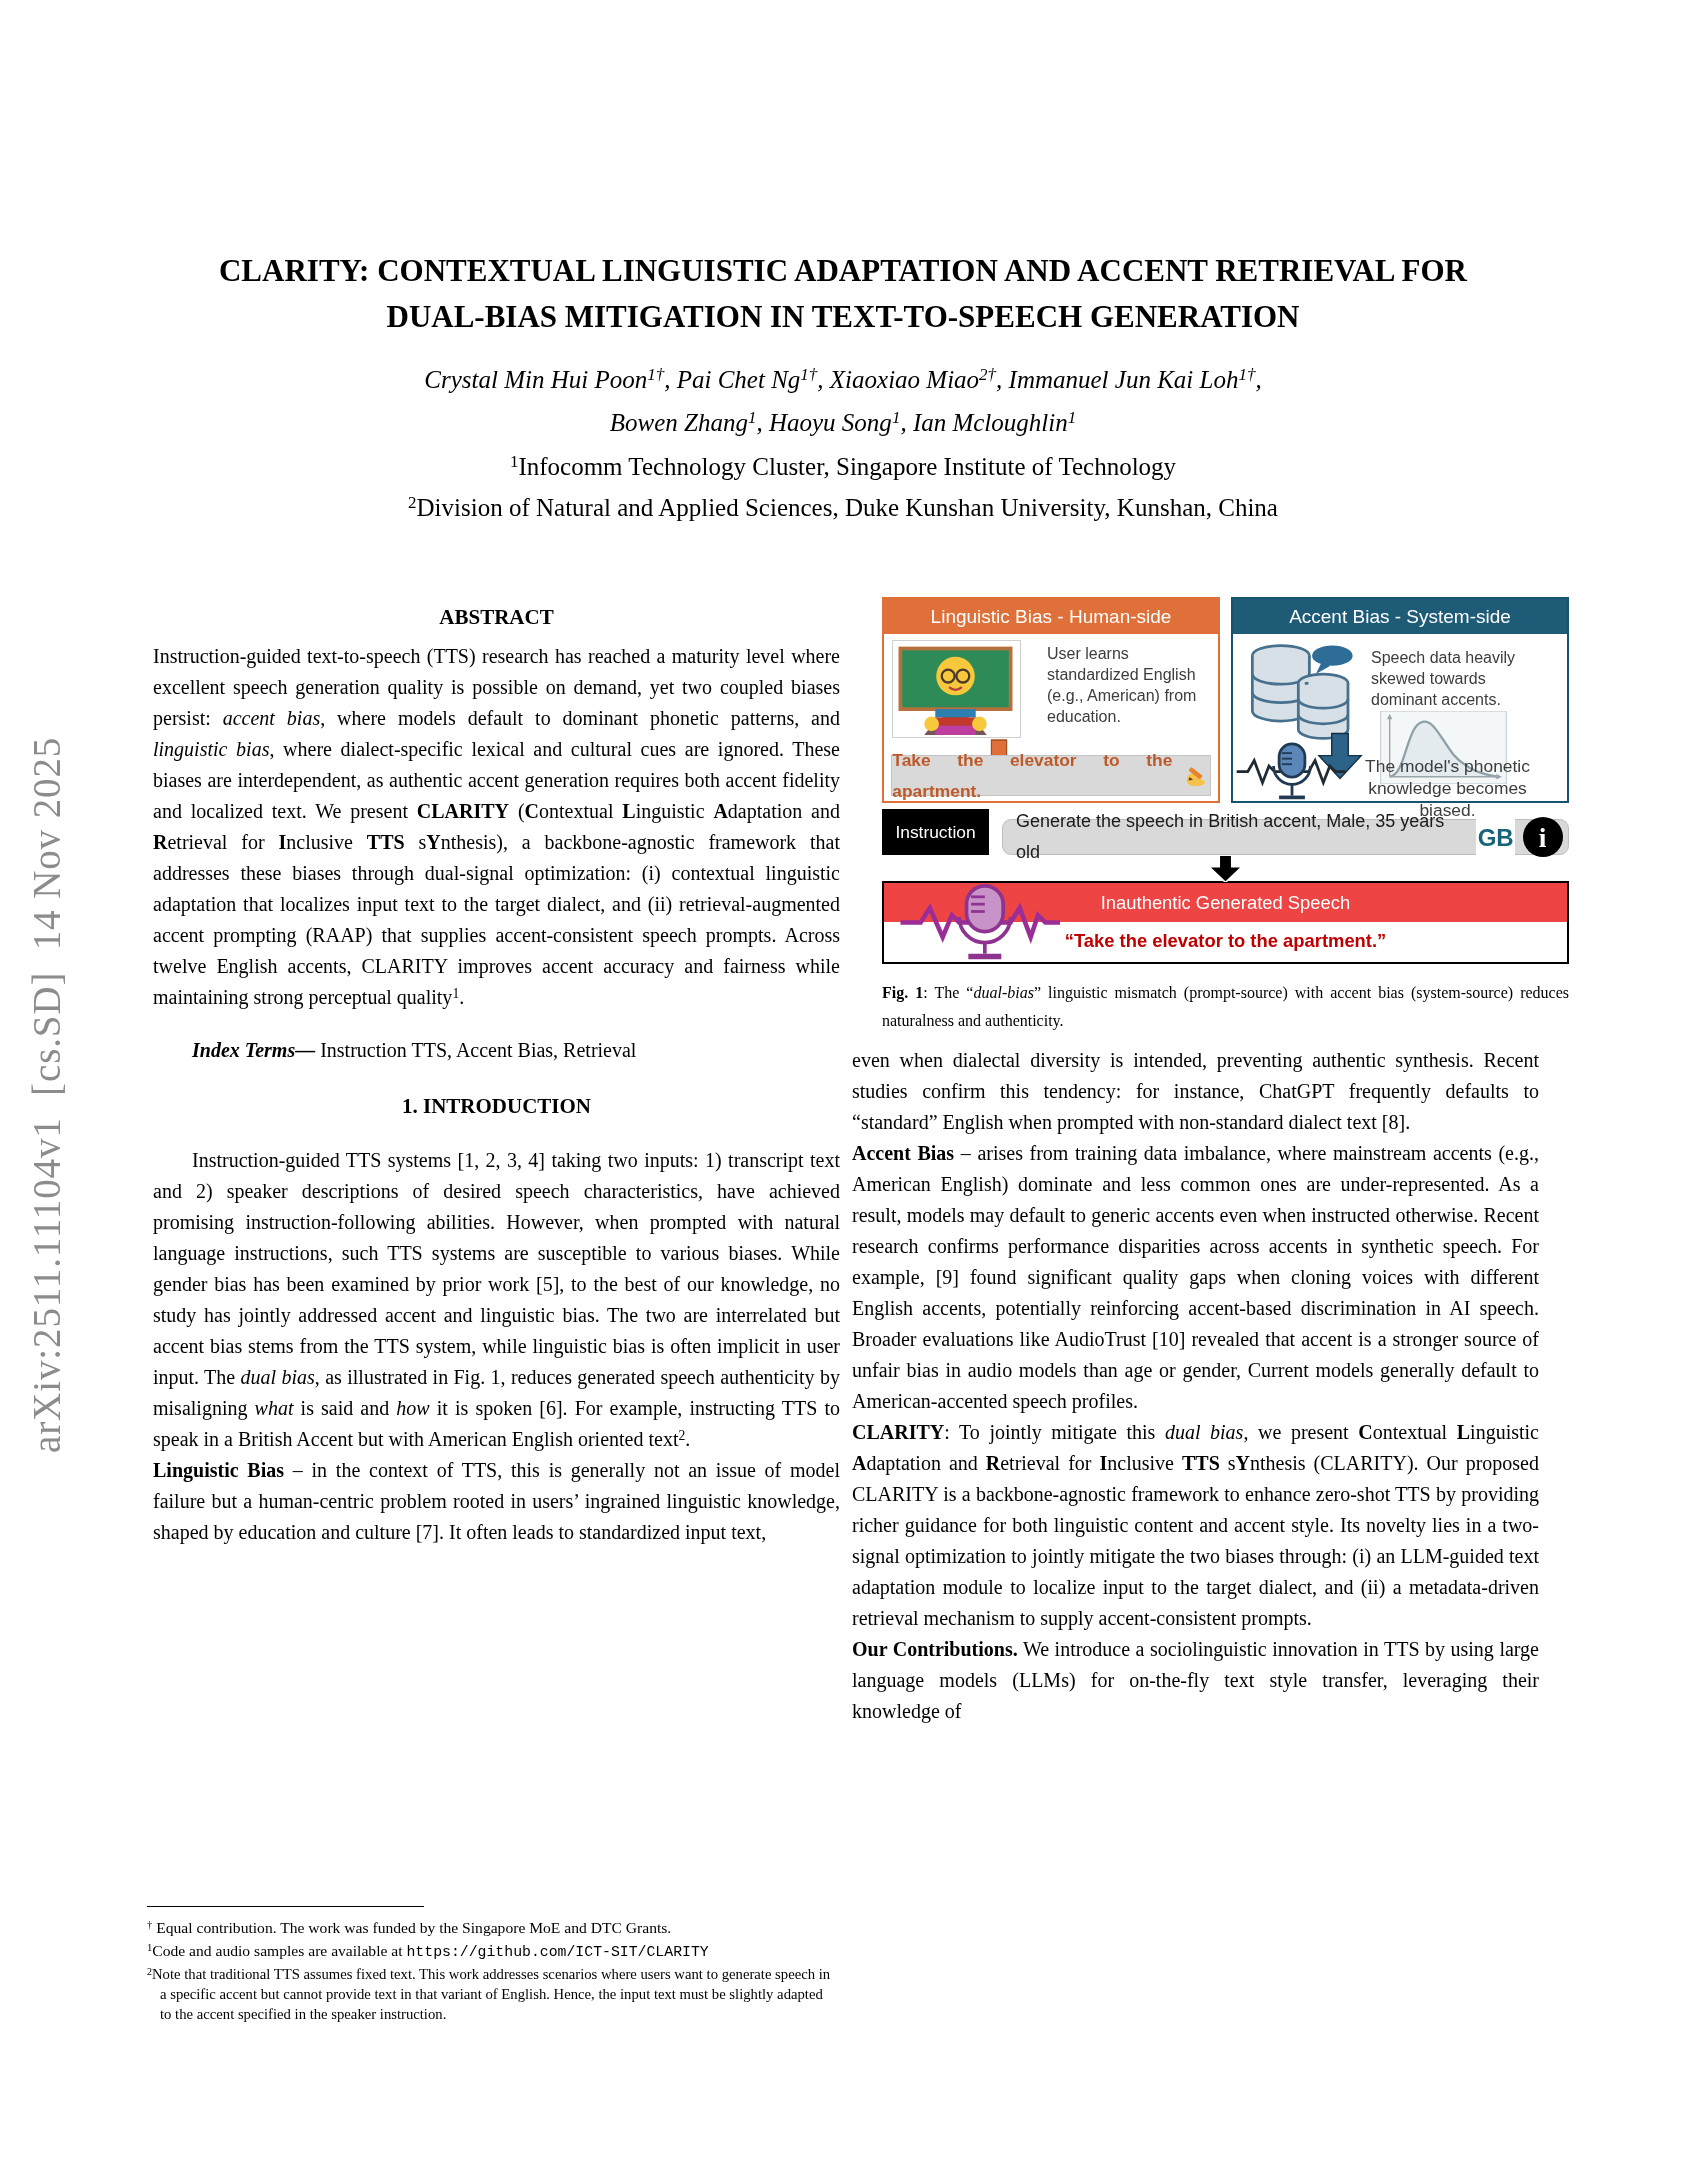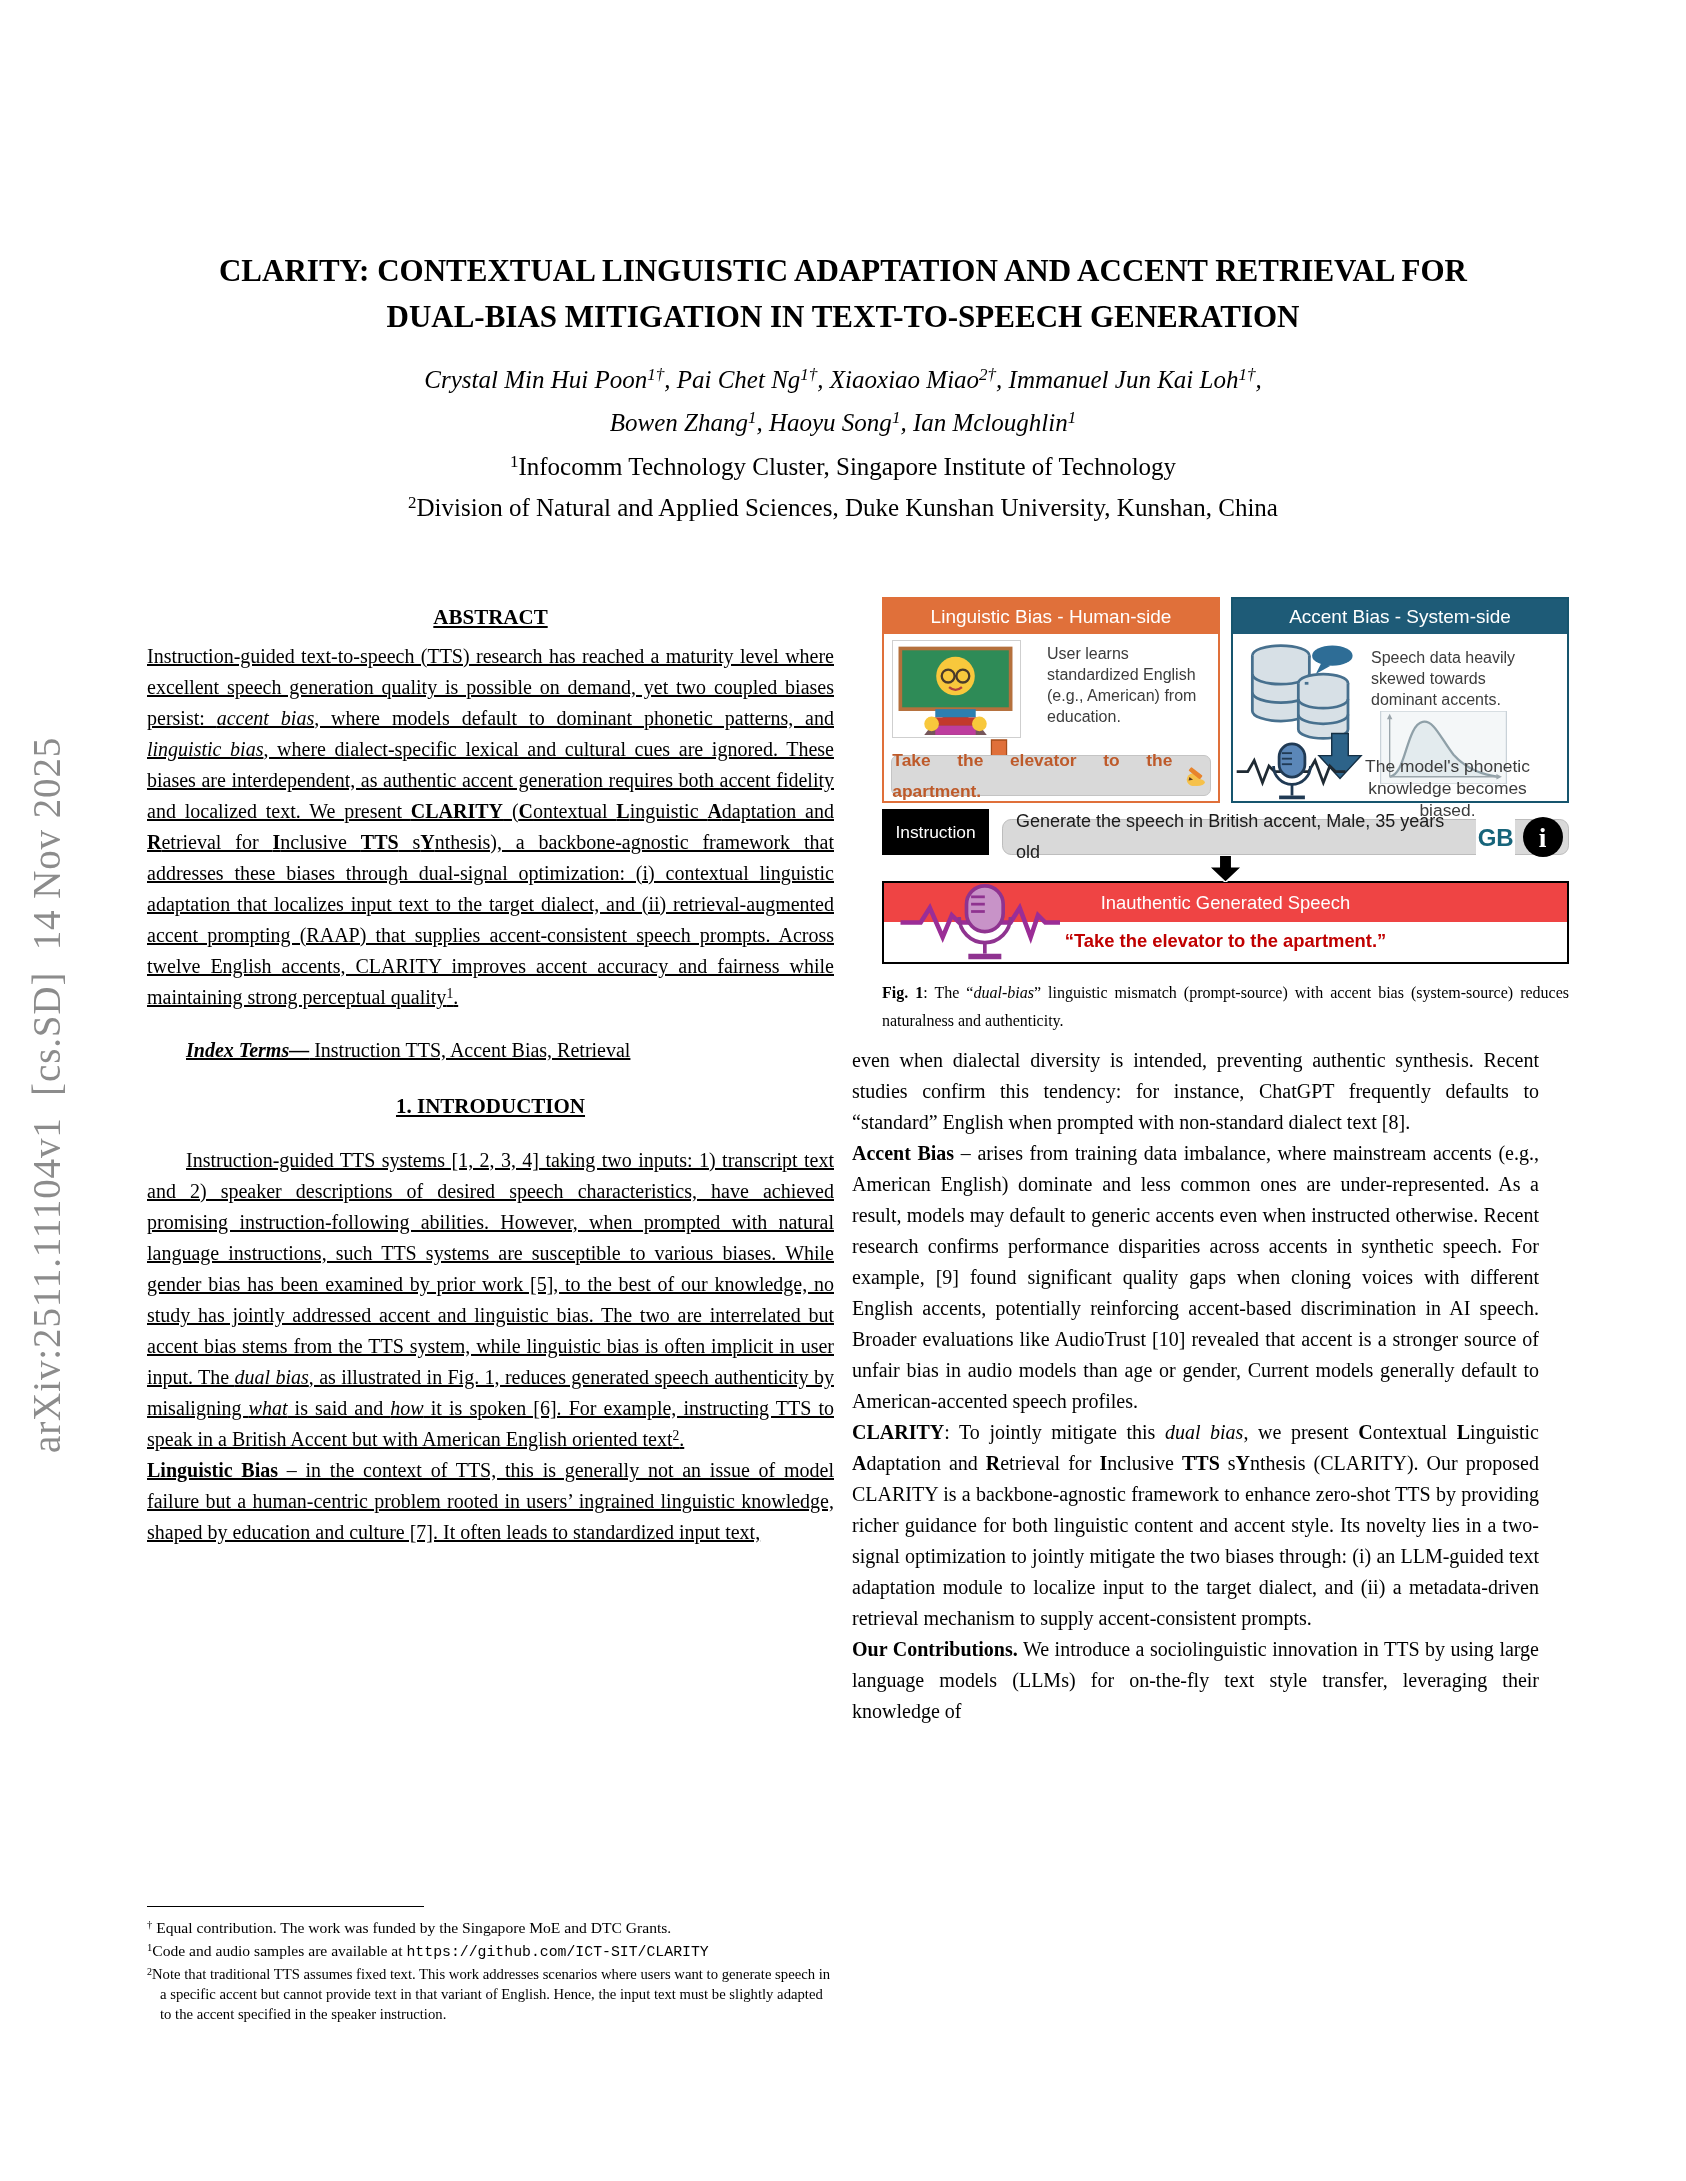--- a/index.html
+++ b/index.html
@@ -23,21 +23,21 @@
 
   .title-block{position:absolute;left:110px;top:248px;width:1466px;text-align:center;}
   .title-line{font-size:31px;font-weight:bold;line-height:46px;}
 
   .authors-block{position:absolute;left:110px;top:358px;width:1466px;text-align:center;
     font-size:25px;line-height:43px;}
   .affil-block{position:absolute;left:110px;top:446px;width:1466px;text-align:center;
     font-size:25px;line-height:41px;}
 
   .col{position:absolute;width:687px;font-size:20px;line-height:31px;text-align:justify;}
-  #left-col{left:147px;top:604px;text-decoration:underline;}
+  #left-col{left:153px;top:604px;}
   #right-col{left:852px;top:597px;}
 
   .sec-heading{text-align:center;font-weight:bold;font-size:21px;line-height:27.5px;}
   .abstract-heading{margin:0 0 9.2px 0;}
   .intro-heading{margin:27.5px 0 24px 0;}
   .index-terms{margin-top:22px;text-indent:39px;}
   .indent{text-indent:39px;}
   p{margin:0;}
 
   
@@ -56,21 +56,21 @@
   .panel-header{height:35px;text-align:center;color:#fff;font-size:19px;line-height:35px;}
   .panel-header.orange-bg{background:#E0703A;}
   .panel-header.teal-bg{background:#1E5B77;}
   .panel-body{position:relative;height:167px;background:#fff;}
 
   .teacher-box{position:absolute;left:8.3px;top:6.4px;width:127px;height:96px;border:0.9px solid #cfcfcf;background:#fff;}
   .lp-desc{position:absolute;left:163px;top:9.2px;width:158px;font-size:16px;line-height:21px;color:#3c3c3c;text-align:left;}
   .lp-arrow{position:absolute;left:94px;top:103px;}
   .lp-arrow-label{position:absolute;left:145px;top:112px;font-size:18.4px;font-weight:bold;color:#D96C2F;}
   .lp-bubble{position:absolute;left:7.3px;right:7.3px;bottom:4.6px;height:39px;background:#D9D9D9;
-    border:0.9px solid #c4c4c4;border-radius:7px;display:flex;align-items:center;justify-content:center;
+    border:0.9px solid #c4c4c4;border-radius:0;display:flex;align-items:center;justify-content:center;
     gap:12px;font-size:17.4px;font-weight:bold;color:#BE5A2A;}
 
   .db-icon{position:absolute;left:11px;top:7.3px;}
   .rp-desc{position:absolute;left:138px;top:13px;width:169px;font-size:16px;line-height:21px;color:#3c3c3c;text-align:left;}
   .rp-arrow{position:absolute;left:84px;top:96px;}
   .bell-box{position:absolute;left:147px;top:77px;}
   .mic-blue{position:absolute;left:0px;top:108px;}
   .rp-result{position:absolute;left:116px;top:121px;width:197px;font-size:17.4px;line-height:22px;color:#3c3c3c;text-align:center;}
 
   .instr-row{display:flex;margin-top:6.4px;height:46px;}

